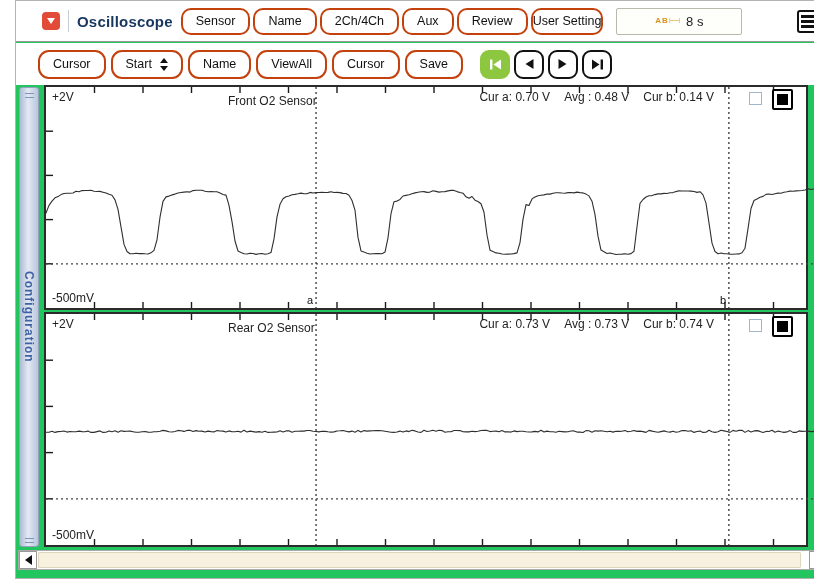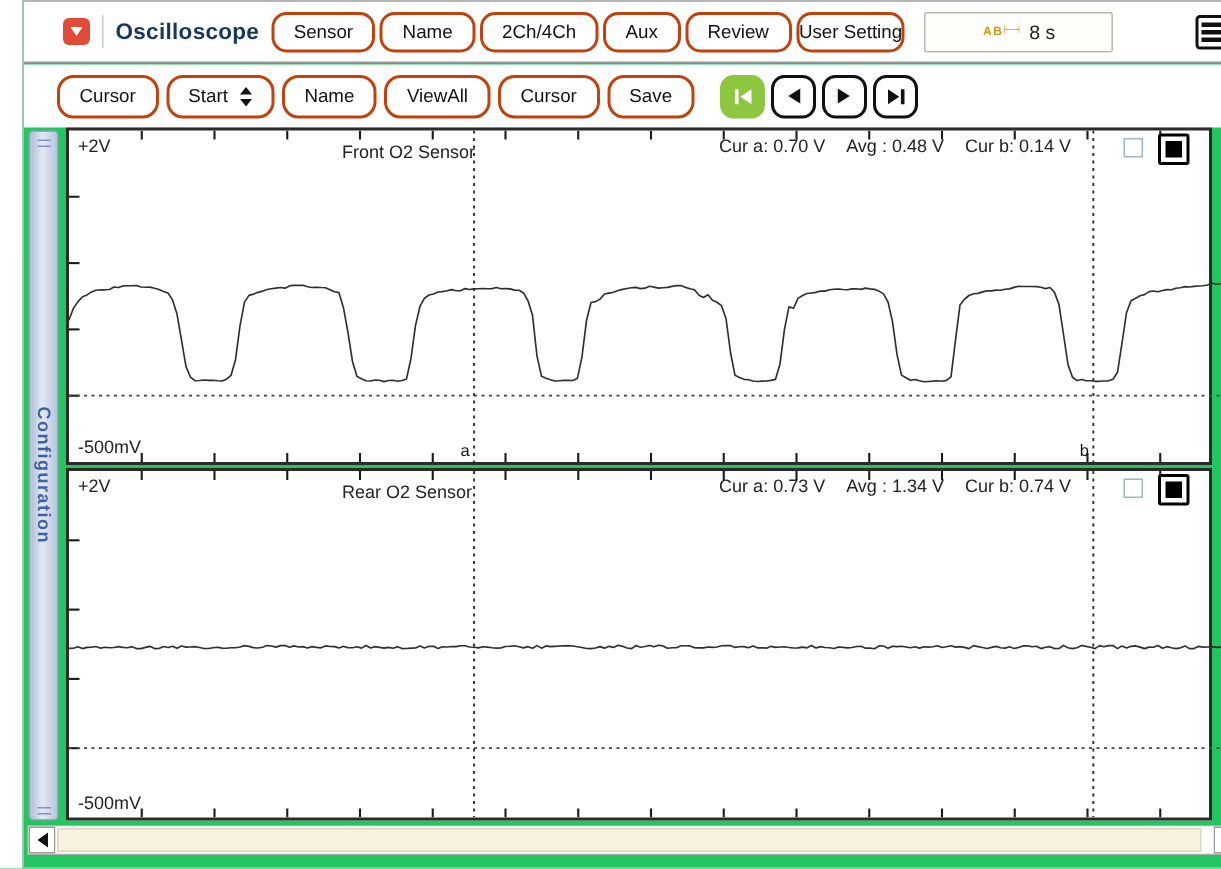--- a/index.html
+++ b/index.html
@@ -257,21 +257,21 @@
         <text x="673.88" y="217" font-size="11" fill="#111" font-family="&quot;Liberation Sans&quot;, sans-serif">b</text>
         <polyline points="0.0,126.1 3.0,118.4 6.0,114.1 9.0,110.8 12.0,109.6 15.0,107.6 18.0,106.5 21.0,106.2 24.0,106.2 27.0,106.0 30.0,104.3 33.0,104.7 36.0,103.6 39.0,103.5 42.0,103.5 45.0,103.3 48.0,104.3 51.0,104.5 54.0,104.4 57.0,105.2 60.0,106.0 63.0,107.3 66.0,108.3 69.0,112.9 72.0,122.4 75.0,139.8 78.0,157.4 81.0,164.5 84.0,166.8 87.0,166.7 90.0,166.3 93.0,166.6 96.0,166.5 99.0,166.8 102.0,167.0 105.0,165.8 108.0,163.3 111.0,152.8 114.0,130.2 117.0,114.4 120.0,109.9 123.0,109.1 126.0,107.9 129.0,107.1 132.0,106.0 135.0,105.5 138.0,105.1 141.0,104.7 144.0,105.1 147.0,103.6 150.0,103.2 153.0,103.2 156.0,103.2 159.0,104.2 162.0,104.7 165.0,104.5 168.0,104.7 171.0,104.8 174.0,106.1 177.0,107.5 180.0,108.1 183.0,118.3 186.0,134.7 189.0,154.0 192.0,164.0 195.0,165.5 198.0,166.8 201.0,167.0 204.0,166.3 207.0,166.5 210.0,167.4 213.0,166.7 216.0,166.5 219.0,167.2 222.0,166.7 225.0,165.6 228.0,151.9 231.0,129.9 234.0,117.3 237.0,111.8 240.0,109.7 243.0,109.0 246.0,107.7 249.0,107.4 252.0,106.8 255.0,106.1 258.0,106.8 261.0,106.8 264.0,105.4 267.0,106.0 270.0,105.6 273.0,105.5 276.0,105.3 279.0,105.5 282.0,105.4 285.0,104.7 288.0,105.5 291.0,105.4 294.0,105.6 297.0,106.4 300.0,106.5 303.0,108.3 306.0,113.5 309.0,123.2 312.0,150.4 315.0,163.9 318.0,165.1 321.0,166.2 324.0,167.0 327.0,166.8 330.0,166.6 333.0,166.6 336.0,166.7 339.0,165.1 342.0,150.8 345.0,126.7 348.0,114.7 351.0,114.1 354.0,112.4 357.0,109.0 360.0,108.4 363.0,107.8 366.0,106.7 369.0,105.9 372.0,105.3 375.0,104.8 378.0,104.6 381.0,105.4 384.0,105.1 387.0,103.8 390.0,104.4 393.0,105.1 396.0,104.8 399.0,104.6 402.0,103.9 405.0,103.4 408.0,103.4 411.0,104.6 414.0,105.5 417.0,106.2 420.0,109.8 423.0,111.3 426.0,109.5 429.0,113.2 432.0,114.5 435.0,116.8 438.0,125.3 441.0,148.0 444.0,163.2 447.0,164.6 450.0,165.9 453.0,166.2 456.0,167.0 459.0,167.3 462.0,167.1 465.0,167.0 468.0,166.6 471.0,165.9 474.0,155.6 477.0,132.4 480.0,117.6 483.0,118.5 486.0,111.9 489.0,110.0 492.0,108.7 495.0,108.3 498.0,107.9 501.0,107.0 504.0,107.1 507.0,106.2 510.0,105.8 513.0,105.7 516.0,106.0 519.0,106.2 522.0,105.6 525.0,105.5 528.0,105.9 531.0,105.1 534.0,105.6 537.0,105.9 540.0,107.1 543.0,108.9 546.0,114.2 549.0,127.6 552.0,149.2 555.0,163.1 558.0,164.8 561.0,166.5 564.0,166.0 567.0,166.8 570.0,167.5 573.0,167.3 576.0,167.1 579.0,166.8 582.0,167.2 585.0,166.6 588.0,164.2 591.0,139.7 594.0,116.3 597.0,112.5 600.0,110.0 603.0,108.8 606.0,108.6 609.0,107.6 612.0,106.9 615.0,106.9 618.0,106.4 621.0,106.5 624.0,105.8 627.0,105.6 630.0,104.6 633.0,103.8 636.0,104.0 639.0,104.0 642.0,104.0 645.0,104.1 648.0,104.5 651.0,105.4 654.0,104.7 657.0,107.9 660.0,116.1 663.0,136.0 666.0,156.1 669.0,164.5 672.0,166.7 675.0,166.0 678.0,166.8 681.0,166.8 684.0,167.2 687.0,167.2 690.0,167.0 693.0,166.9 696.0,165.8 699.0,161.2 702.0,141.7 705.0,121.5 708.0,113.5 711.0,111.9 714.0,110.2 717.0,109.4 720.0,107.4 723.0,107.0 726.0,107.5 729.0,106.7 732.0,106.1 735.0,106.2 738.0,105.2 741.0,104.8 744.0,104.1 747.0,104.3 750.0,103.9 753.0,103.7 756.0,103.5 759.0,103.0 762.0,101.8 765.0,102.5 768.0,102.0 771.0,101.6 774.0,102.3" fill="none" stroke="#2f2f2f" stroke-width="1.1" stroke-linejoin="round" stroke-linecap="round"></polyline>
       </svg>
   </div>
 
   <div class="channel ch2">
     <span class="ch-text ch-top-label">+2V</span>
     <span class="ch-text ch-title">Rear O2 Sensor</span>
     <div class="readouts">
       <span>Cur a: 0.73 V</span>
-      <span>Avg : 1.34 V</span>
+      <span>Avg : 0.73 V</span>
       <span>Cur b: 0.74 V</span>
     </div>
     <span class="ch-checkbox"></span>
     <span class="ch-blackbtn">
         <i></i>
       </span>
     <span class="ch-text ch-bottom-label">-500mV</span>
     <svg class="plot" width="776" height="231" viewBox="0 0 776 231">
         <line x1="48.5" y1="0" x2="48.5" y2="6" stroke="#1a1a1a" stroke-width="1.4"></line>
         <line x1="48.5" y1="231" x2="48.5" y2="225" stroke="#1a1a1a" stroke-width="1.4"></line>

